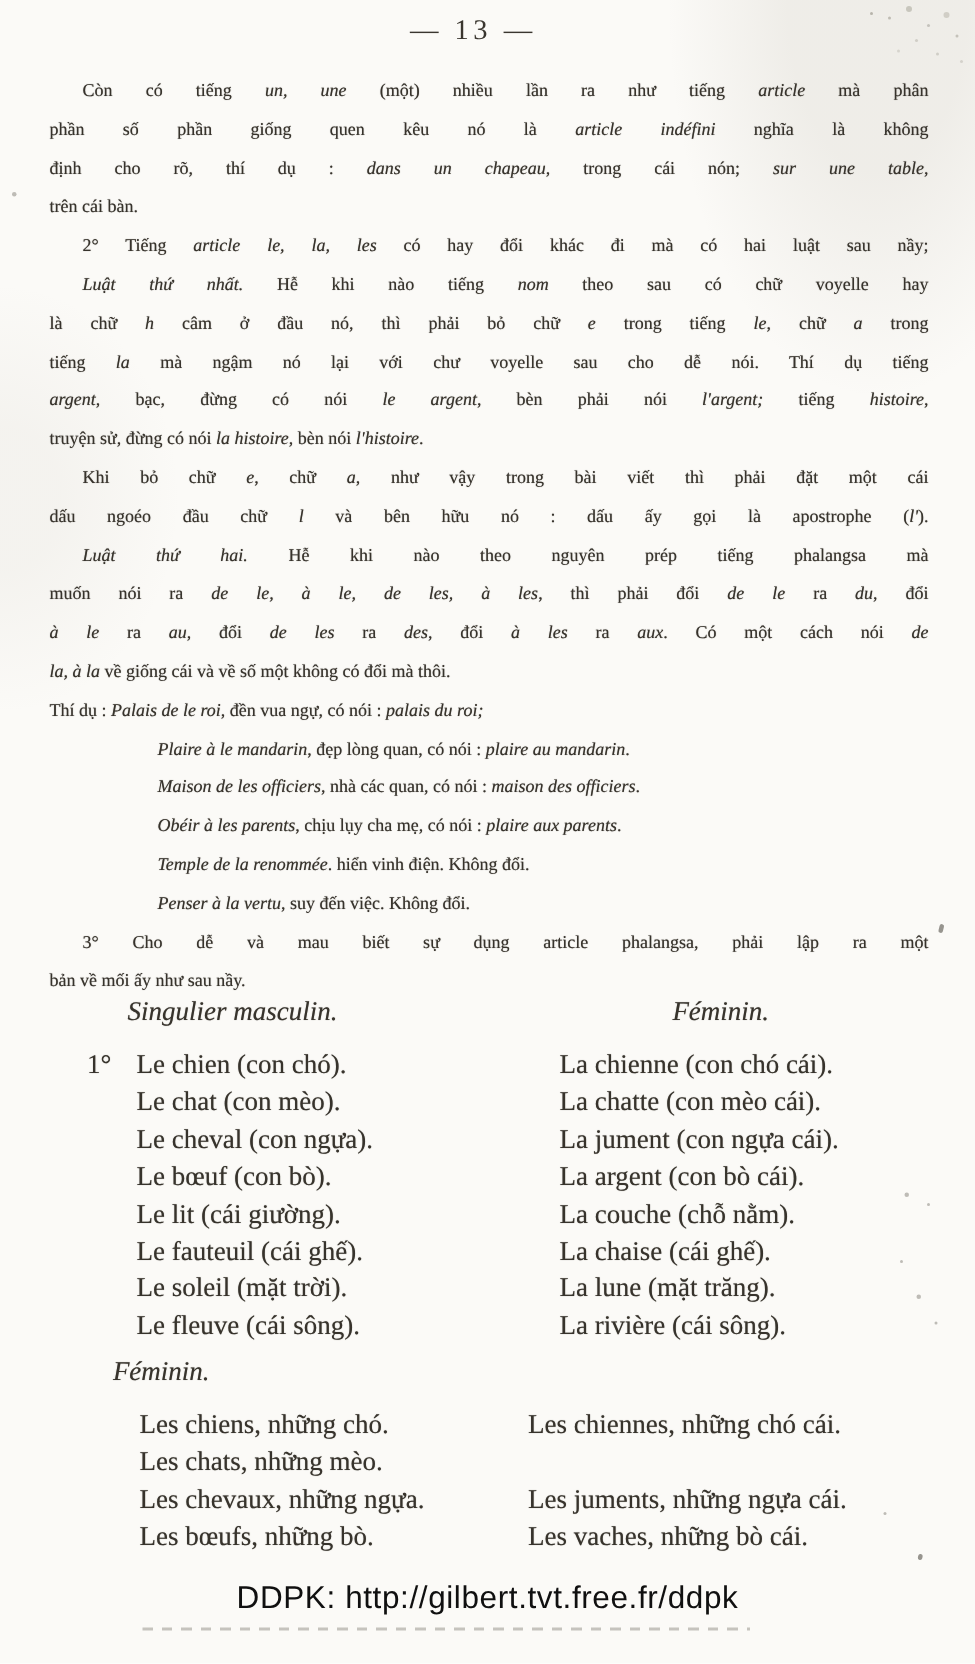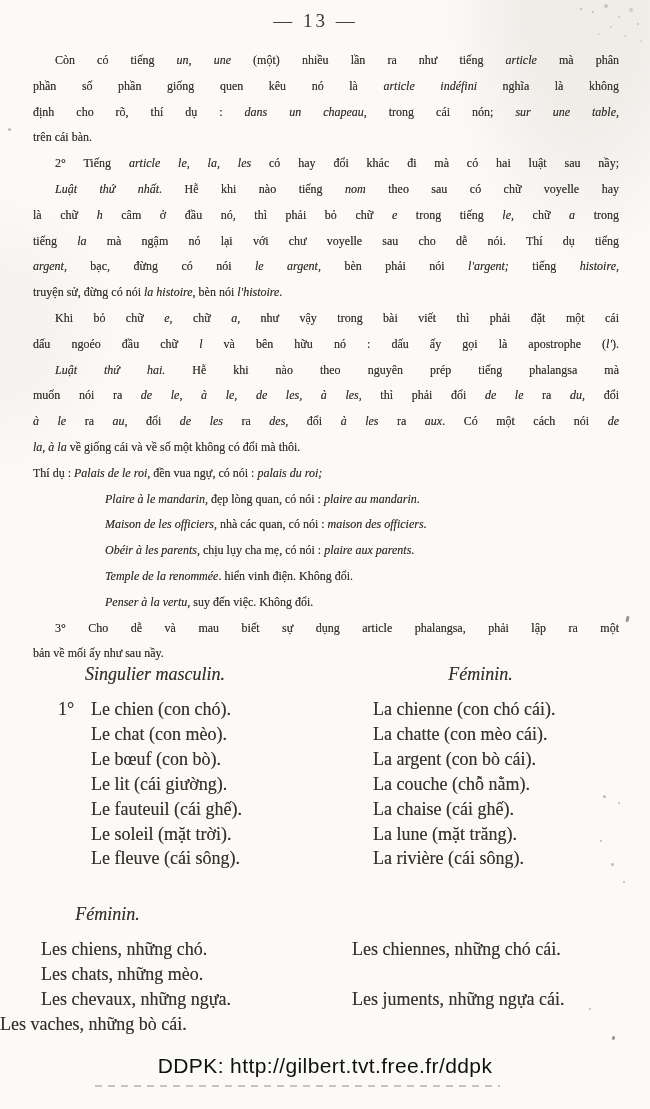--- a/index.html
+++ b/index.html
@@ -32,21 +32,21 @@
   .tbl2{top:904px;}
   .tbl-head{display:grid;grid-template-columns:373px auto;font-style:italic;font-size:18px;}
   .tbl2 .tbl-head{grid-template-columns:352px auto;}
   .tbl-head .h1{width:310px;text-align:center;}
   .tbl2 .tbl-head .h1{width:352px;}
   .tbl-head .h2{width:215px;text-align:center;}
   .rows{margin-top:12px;font-size:18px;}
   .trow{display:grid;grid-template-columns:373px auto;line-height:24.9px;}
   .tbl2 .trow{grid-template-columns:352px auto;line-height:25.1px;}
   .c1{padding-left:91px;position:relative;}
-  .tbl2 .c1{padding-left:41px;}
+  .tbl2 .c1{padding-left:93px;}
   .marker{position:absolute;left:58px;top:0;}
   .footer{
     position:absolute;top:1054px;left:0;width:650px;text-align:center;
     font-family:"Liberation Sans","DejaVu Sans",sans-serif;
     font-size:21px;letter-spacing:.4px;color:#101010;
   }
   .artifact-line{
     position:absolute;top:1085px;left:95px;width:405px;height:2px;opacity:.38;
     background:repeating-linear-gradient(90deg,#6e6a60 0 7px,transparent 7px 13px);
   }
@@ -130,20 +130,24 @@
     <div class="rows">
       <div class="trow">
         <div class="c1"><span class="marker">1°</span><span>Le chien (con chó).</span></div>
         <div class="c2">La chienne (con chó cái).</div>
       </div>
       <div class="trow">
         <div class="c1">Le chat (con mèo).</div>
         <div class="c2">La chatte (con mèo cái).</div>
       </div>
       <div class="trow">
+        <div class="c1">Le cheval (con ngựa).</div>
+        <div class="c2">La jument (con ngựa cái).</div>
+      </div>
+      <div class="trow">
         <div class="c1">Le bœuf (con bò).</div>
         <div class="c2">La argent (con bò cái).</div>
       </div>
       <div class="trow">
         <div class="c1">Le lit (cái giường).</div>
         <div class="c2">La couche (chỗ nằm).</div>
       </div>
       <div class="trow">
         <div class="c1">Le fauteuil (cái ghế).</div>
         <div class="c2">La chaise (cái ghế).</div>
@@ -171,20 +175,21 @@
         <div class="c2">Les chiennes, những chó cái.</div>
       </div>
       <div class="trow">
         <div class="c1">Les chats, những mèo.</div>
       </div>
       <div class="trow">
         <div class="c1">Les chevaux, những ngựa.</div>
         <div class="c2">Les juments, những ngựa cái.</div>
       </div>
       <div class="trow">
+        <div class="c1">Les bœufs, những bò.</div>
         <div class="c2">Les vaches, những bò cái.</div>
       </div>
     </div>
   </section>
 
   <div class="footer">DDPK: http://gilbert.tvt.free.fr/ddpk</div>
 
   <div class="artifact-line"></div>
   <div class="noise-tr"></div>
   <div class="speck mark" style="left:626px;top:616px;"></div>

